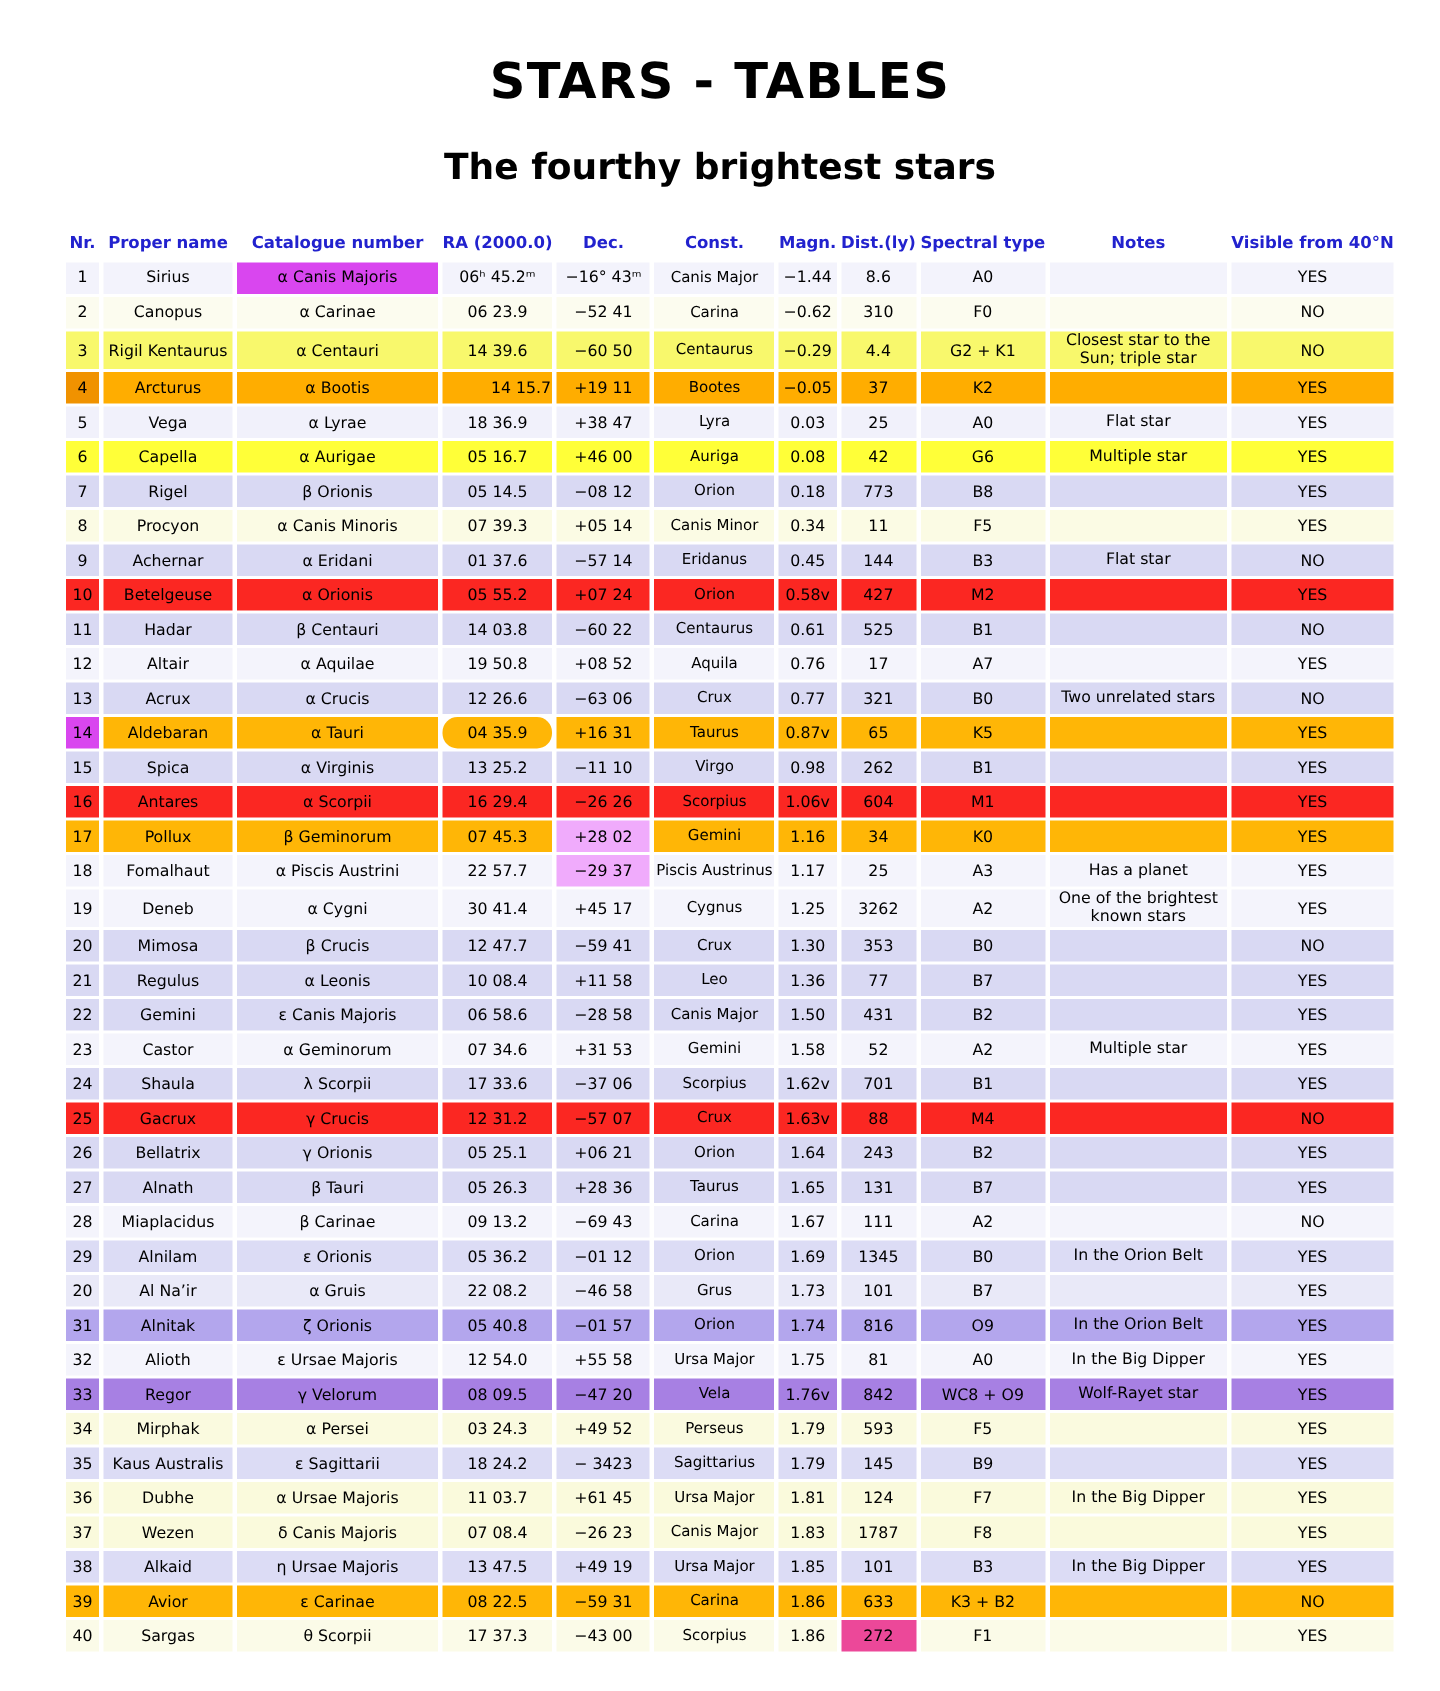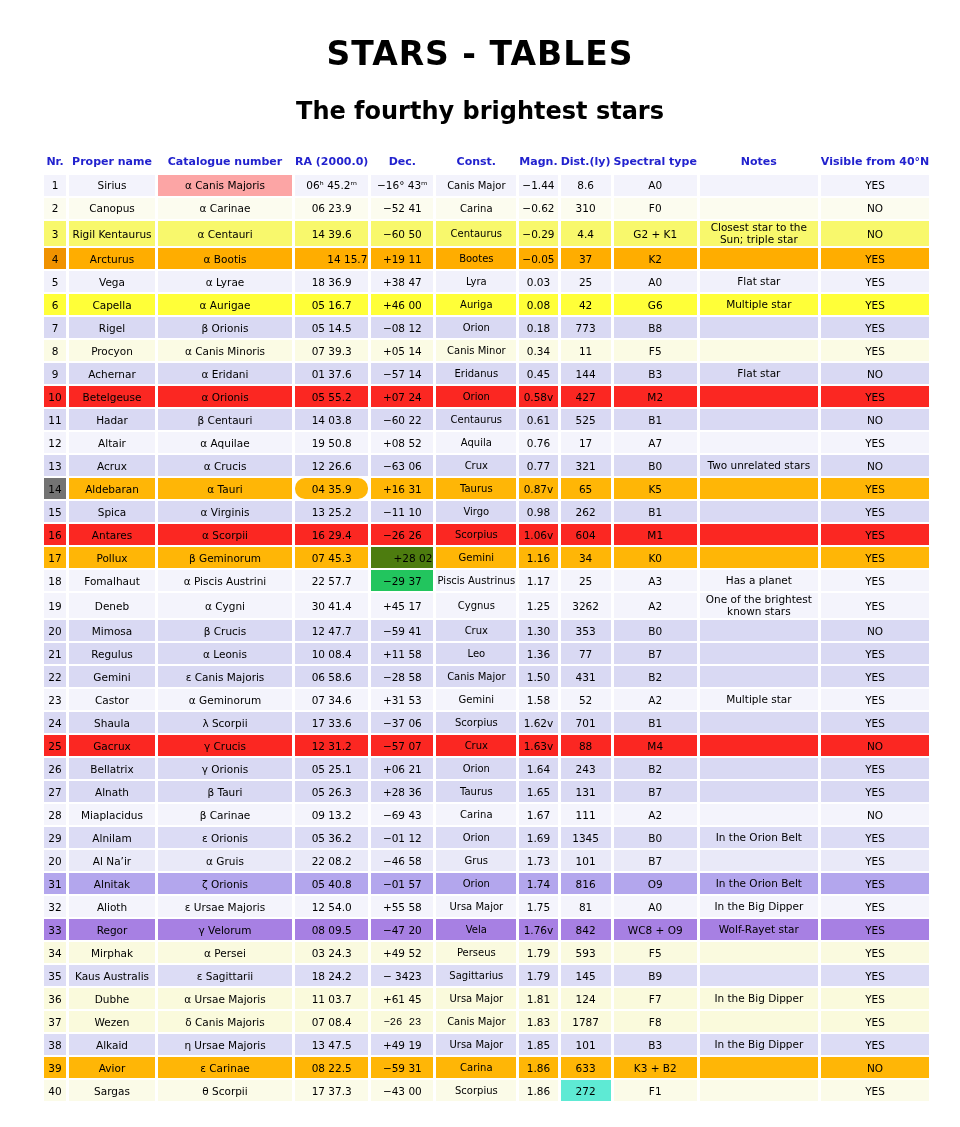--- a/index.html
+++ b/index.html
@@ -65,21 +65,21 @@
           <th style="color: rgb(34, 34, 206);">Dist.(ly)</th>
           <th style="color: rgb(34, 34, 206);">Spectral type</th>
           <th style="color: rgb(34, 34, 206);">Notes</th>
           <th style="color: rgb(34, 34, 206);">Visible from 40°N</th>
         </tr>
     </thead>
     <tbody>
         <tr>
           <td class="cell cell-nr" style="background: rgb(243, 243, 252); color: rgb(0, 0, 0);">1</td>
           <td class="cell cell-name" style="background: rgb(243, 243, 252); color: rgb(0, 0, 0);">Sirius</td>
-          <td class="cell cell-cat" style="background: #fca5a5; color: rgb(0, 0, 0);">α Canis Majoris</td>
+          <td class="cell cell-cat" style="background: #d946ef; color: rgb(0, 0, 0);">α Canis Majoris</td>
           <td class="cell cell-ra" style="background: rgb(243, 243, 252); color: rgb(0, 0, 0);">06ʰ 45.2ᵐ</td>
           <td class="cell cell-dec" style="background: rgb(243, 243, 252); color: rgb(0, 0, 0);">−16° 43ᵐ</td>
           <td class="cell cell-con" style="background: rgb(243, 243, 252); color: rgb(0, 0, 0);">Canis Major</td>
           <td class="cell cell-mag" style="background: rgb(243, 243, 252); color: rgb(0, 0, 0);">−1.44</td>
           <td class="cell cell-dist" style="background: rgb(243, 243, 252); color: rgb(0, 0, 0);">8.6</td>
           <td class="cell cell-spec" style="background: rgb(243, 243, 252); color: rgb(0, 0, 0);">A0</td>
           <td class="cell cell-notes" style="background: rgb(243, 243, 252); color: rgb(0, 0, 0);"></td>
           <td class="cell cell-vis" style="background: rgb(243, 243, 252); color: rgb(0, 0, 0);">YES</td>
         </tr>
         <tr>
@@ -232,21 +232,21 @@
           <td class="cell cell-ra" style="background: rgb(217, 217, 243); color: rgb(0, 0, 0);">12 26.6</td>
           <td class="cell cell-dec" style="background: rgb(217, 217, 243); color: rgb(0, 0, 0); text-align: center;">−63 06</td>
           <td class="cell cell-con" style="background: rgb(217, 217, 243); color: rgb(0, 0, 0);">Crux</td>
           <td class="cell cell-mag" style="background: rgb(217, 217, 243); color: rgb(0, 0, 0);">0.77</td>
           <td class="cell cell-dist" style="background: rgb(217, 217, 243); color: rgb(0, 0, 0);">321</td>
           <td class="cell cell-spec" style="background: rgb(217, 217, 243); color: rgb(0, 0, 0);">B0</td>
           <td class="cell cell-notes" style="background: rgb(217, 217, 243); color: rgb(0, 0, 0);">Two unrelated stars</td>
           <td class="cell cell-vis" style="background: rgb(217, 217, 243); color: rgb(0, 0, 0);">NO</td>
         </tr>
         <tr>
-          <td class="cell cell-nr" style="background: #737373; color: rgb(0, 0, 0);">14</td>
+          <td class="cell cell-nr" style="background: #d946ef; color: rgb(0, 0, 0);">14</td>
           <td class="cell cell-name" style="background: rgb(255, 182, 6); color: rgb(0, 0, 0);">Aldebaran</td>
           <td class="cell cell-cat" style="background: rgb(255, 182, 6); color: rgb(0, 0, 0);">α Tauri</td>
           <td class="cell cell-ra" style="background: rgb(255, 182, 6); color: rgb(0, 0, 0); border-radius: 10px;">04 35.9</td>
           <td class="cell cell-dec" style="background: rgb(255, 182, 6); color: rgb(0, 0, 0);">+16 31</td>
           <td class="cell cell-con" style="background: rgb(255, 182, 6); color: rgb(0, 0, 0);">Taurus</td>
           <td class="cell cell-mag" style="background: rgb(255, 182, 6); color: rgb(0, 0, 0);">0.87v</td>
           <td class="cell cell-dist" style="background: rgb(255, 182, 6); color: rgb(0, 0, 0);">65</td>
           <td class="cell cell-spec" style="background: rgb(255, 182, 6); color: rgb(0, 0, 0);">K5</td>
           <td class="cell cell-notes" style="background: rgb(255, 182, 6); color: rgb(0, 0, 0);"></td>
           <td class="cell cell-vis" style="background: rgb(255, 182, 6); color: rgb(0, 0, 0);">YES</td>
@@ -275,34 +275,34 @@
           <td class="cell cell-dist" style="background: rgb(251, 39, 34); color: rgb(0, 0, 0);">604</td>
           <td class="cell cell-spec" style="background: rgb(251, 39, 34); color: rgb(0, 0, 0);">M1</td>
           <td class="cell cell-notes" style="background: rgb(251, 39, 34); color: rgb(0, 0, 0);"></td>
           <td class="cell cell-vis" style="background: rgb(251, 39, 34); color: rgb(0, 0, 0);">YES</td>
         </tr>
         <tr>
           <td class="cell cell-nr" style="background: rgb(255, 182, 6); color: rgb(0, 0, 0);">17</td>
           <td class="cell cell-name" style="background: rgb(255, 182, 6); color: rgb(0, 0, 0);">Pollux</td>
           <td class="cell cell-cat" style="background: rgb(255, 182, 6); color: rgb(0, 0, 0);">β Geminorum</td>
           <td class="cell cell-ra" style="background: rgb(255, 182, 6); color: rgb(0, 0, 0);">07 45.3</td>
-          <td class="cell cell-dec" style="background: #4d7c0f; color: rgb(0, 0, 0); text-align: right;">+28 02</td>
+          <td class="cell cell-dec" style="background: #f0abfc; color: rgb(0, 0, 0);">+28 02</td>
           <td class="cell cell-con" style="background: rgb(255, 182, 6); color: rgb(0, 0, 0);">Gemini</td>
           <td class="cell cell-mag" style="background: rgb(255, 182, 6); color: rgb(0, 0, 0);">1.16</td>
           <td class="cell cell-dist" style="background: rgb(255, 182, 6); color: rgb(0, 0, 0);">34</td>
           <td class="cell cell-spec" style="background: rgb(255, 182, 6); color: rgb(0, 0, 0);">K0</td>
           <td class="cell cell-notes" style="background: rgb(255, 182, 6); color: rgb(0, 0, 0);"></td>
           <td class="cell cell-vis" style="background: rgb(255, 182, 6); color: rgb(0, 0, 0);">YES</td>
         </tr>
         <tr>
           <td class="cell cell-nr" style="background: rgb(244, 244, 252); color: rgb(0, 0, 0);">18</td>
           <td class="cell cell-name" style="background: rgb(244, 244, 252); color: rgb(0, 0, 0);">Fomalhaut</td>
           <td class="cell cell-cat" style="background: rgb(244, 244, 252); color: rgb(0, 0, 0);">α Piscis Austrini</td>
           <td class="cell cell-ra" style="background: rgb(244, 244, 252); color: rgb(0, 0, 0);">22 57.7</td>
-          <td class="cell cell-dec" style="background: #22c55e; color: rgb(0, 0, 0);">−29 37</td>
+          <td class="cell cell-dec" style="background: #f0abfc; color: rgb(0, 0, 0);">−29 37</td>
           <td class="cell cell-con" style="background: rgb(244, 244, 252); color: rgb(0, 0, 0);">Piscis Austrinus</td>
           <td class="cell cell-mag" style="background: rgb(244, 244, 252); color: rgb(0, 0, 0);">1.17</td>
           <td class="cell cell-dist" style="background: rgb(244, 244, 252); color: rgb(0, 0, 0);">25</td>
           <td class="cell cell-spec" style="background: rgb(244, 244, 252); color: rgb(0, 0, 0);">A3</td>
           <td class="cell cell-notes" style="background: rgb(244, 244, 252); color: rgb(0, 0, 0);">Has a planet</td>
           <td class="cell cell-vis" style="background: rgb(244, 244, 252); color: rgb(0, 0, 0);">YES</td>
         </tr>
         <tr>
           <td class="cell cell-nr" style="background: rgb(244, 244, 252); color: rgb(0, 0, 0);">19</td>
           <td class="cell cell-name" style="background: rgb(244, 244, 252); color: rgb(0, 0, 0);">Deneb</td>
@@ -535,21 +535,21 @@
           <td class="cell cell-dist" style="background: rgb(250, 250, 220); color: rgb(0, 0, 0);">124</td>
           <td class="cell cell-spec" style="background: rgb(250, 250, 220); color: rgb(0, 0, 0);">F7</td>
           <td class="cell cell-notes" style="background: rgb(250, 250, 220); color: rgb(0, 0, 0);">In the Big Dipper</td>
           <td class="cell cell-vis" style="background: rgb(250, 250, 220); color: rgb(0, 0, 0);">YES</td>
         </tr>
         <tr>
           <td class="cell cell-nr" style="background: rgb(250, 250, 220); color: rgb(0, 0, 0);">37</td>
           <td class="cell cell-name" style="background: rgb(250, 250, 220); color: rgb(0, 0, 0);">Wezen</td>
           <td class="cell cell-cat" style="background: rgb(250, 250, 220); color: rgb(0, 0, 0);">δ Canis Majoris</td>
           <td class="cell cell-ra" style="background: rgb(250, 250, 220); color: rgb(0, 0, 0);">07 08.4</td>
-          <td class="cell cell-dec" style="background: rgb(250, 250, 220); color: rgb(0, 0, 0); font-family: Liberation Mono, monospace;">−26 23</td>
+          <td class="cell cell-dec" style="background: rgb(250, 250, 220); color: rgb(0, 0, 0);">−26 23</td>
           <td class="cell cell-con" style="background: rgb(250, 250, 220); color: rgb(0, 0, 0);">Canis Major</td>
           <td class="cell cell-mag" style="background: rgb(250, 250, 220); color: rgb(0, 0, 0);">1.83</td>
           <td class="cell cell-dist" style="background: rgb(250, 250, 220); color: rgb(0, 0, 0);">1787</td>
           <td class="cell cell-spec" style="background: rgb(250, 250, 220); color: rgb(0, 0, 0);">F8</td>
           <td class="cell cell-notes" style="background: rgb(250, 250, 220); color: rgb(0, 0, 0);"></td>
           <td class="cell cell-vis" style="background: rgb(250, 250, 220); color: rgb(0, 0, 0);">YES</td>
         </tr>
         <tr>
           <td class="cell cell-nr" style="background: rgb(220, 220, 245); color: rgb(0, 0, 0);">38</td>
           <td class="cell cell-name" style="background: rgb(220, 220, 245); color: rgb(0, 0, 0);">Alkaid</td>
@@ -577,20 +577,20 @@
           <td class="cell cell-vis" style="background: rgb(255, 182, 6); color: rgb(0, 0, 0);">NO</td>
         </tr>
         <tr>
           <td class="cell cell-nr" style="background: rgb(251, 251, 232); color: rgb(0, 0, 0);">40</td>
           <td class="cell cell-name" style="background: rgb(251, 251, 232); color: rgb(0, 0, 0);">Sargas</td>
           <td class="cell cell-cat" style="background: rgb(251, 251, 232); color: rgb(0, 0, 0);">θ Scorpii</td>
           <td class="cell cell-ra" style="background: rgb(251, 251, 232); color: rgb(0, 0, 0);">17 37.3</td>
           <td class="cell cell-dec" style="background: rgb(251, 251, 232); color: rgb(0, 0, 0);">−43 00</td>
           <td class="cell cell-con" style="background: rgb(251, 251, 232); color: rgb(0, 0, 0);">Scorpius</td>
           <td class="cell cell-mag" style="background: rgb(251, 251, 232); color: rgb(0, 0, 0);">1.86</td>
-          <td class="cell cell-dist" style="background: #5eead4; color: rgb(0, 0, 0);">272</td>
+          <td class="cell cell-dist" style="background: #ec4899; color: rgb(0, 0, 0);">272</td>
           <td class="cell cell-spec" style="background: rgb(251, 251, 232); color: rgb(0, 0, 0);">F1</td>
           <td class="cell cell-notes" style="background: rgb(251, 251, 232); color: rgb(0, 0, 0);"></td>
           <td class="cell cell-vis" style="background: rgb(251, 251, 232); color: rgb(0, 0, 0);">YES</td>
         </tr>
       </tbody>
   </table>
 </div>
 
 </body></html>

